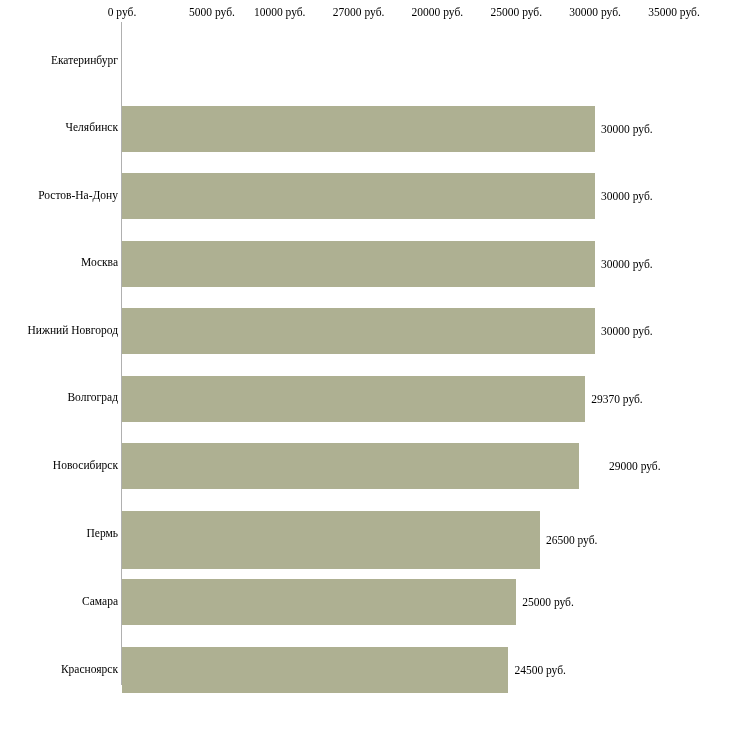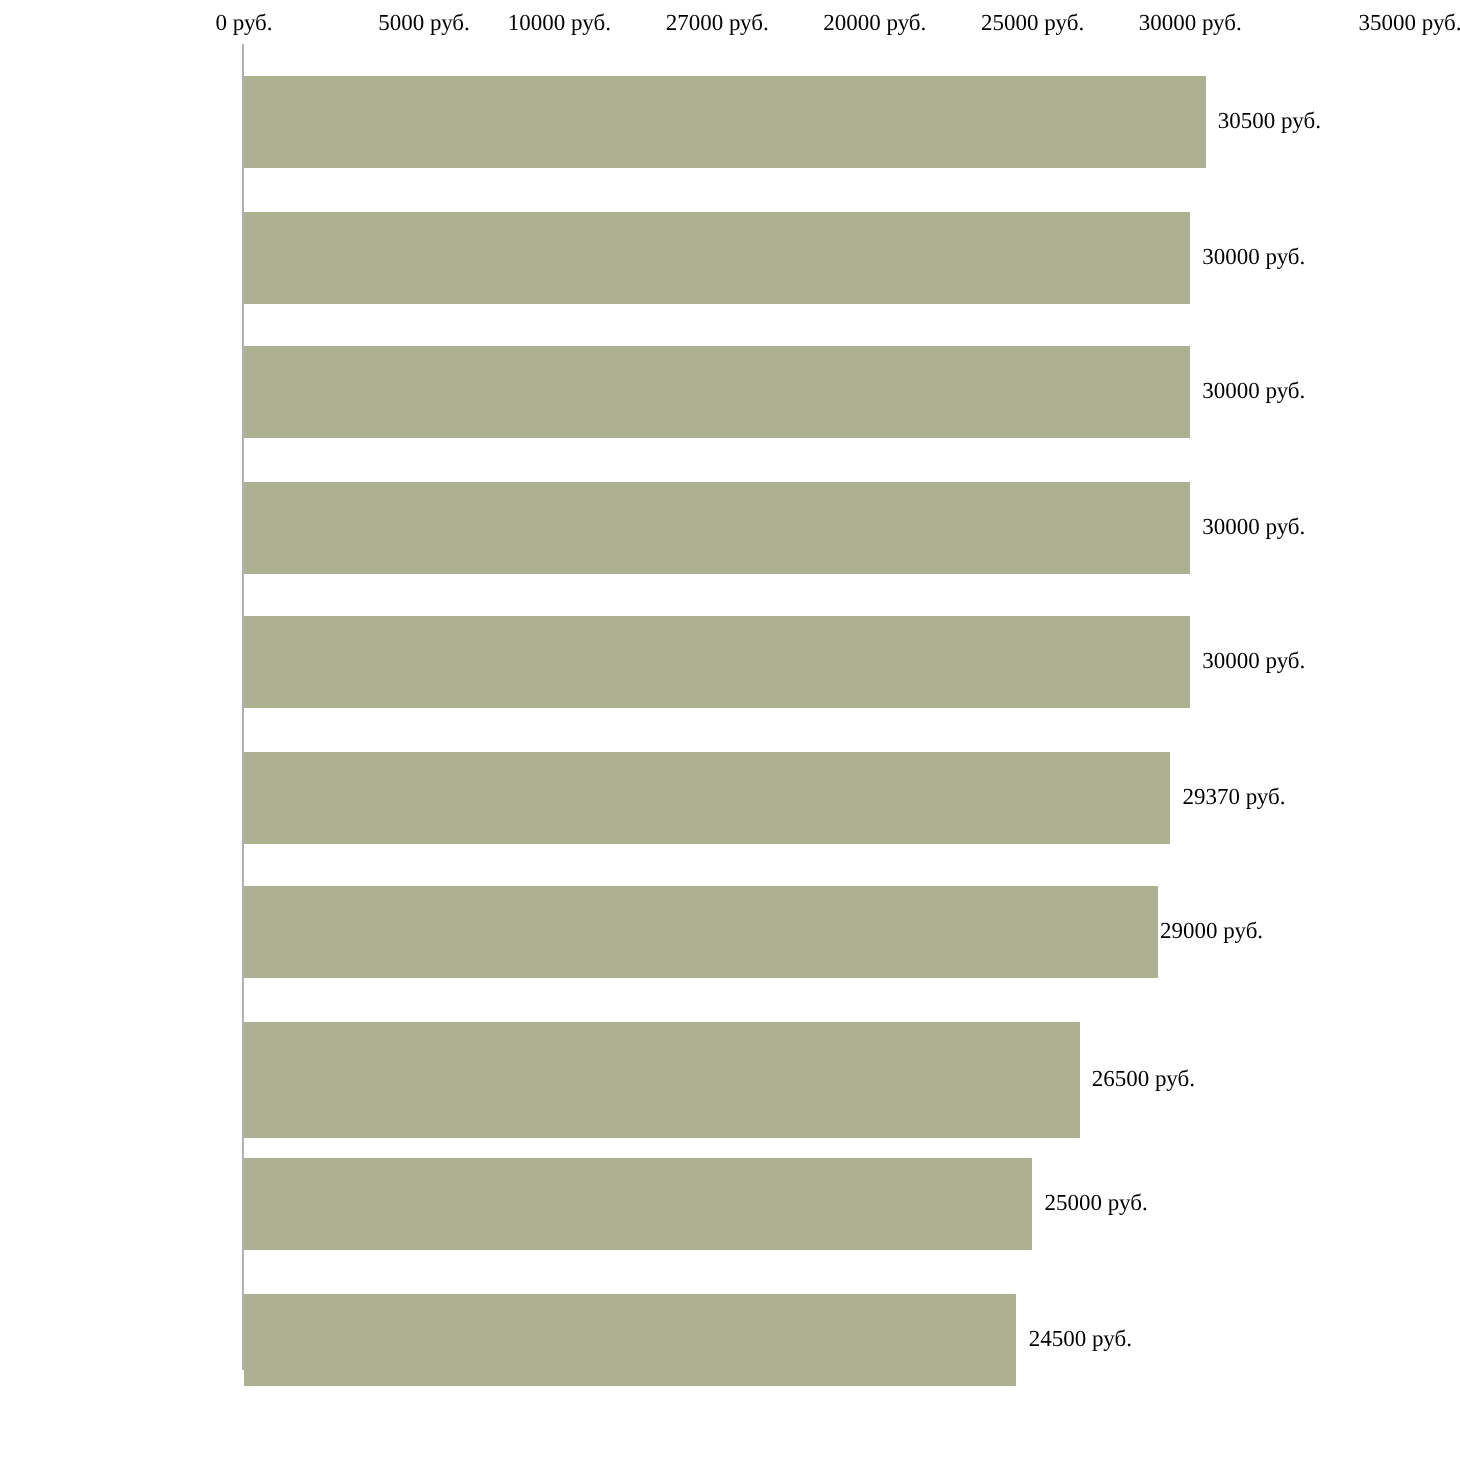--- a/index.html
+++ b/index.html
@@ -96,32 +96,40 @@
 <div id="chart-root">
 
   <div class="axis-top">
     <div class="tick-label" style="left:0px;">0 руб.</div>
     <div class="tick-label" style="left:90px;">5000 руб.</div>
     <div class="tick-label" style="left:157.7px;">10000 руб.</div>
     <div class="tick-label" style="left:236.6px;">27000 руб.</div>
     <div class="tick-label" style="left:315.4px;">20000 руб.</div>
     <div class="tick-label" style="left:394.3px;">25000 руб.</div>
     <div class="tick-label" style="left:473.1px;">30000 руб.</div>
-    <div class="tick-label" style="left:552px;margin-left:31px;">35000 руб.</div>
+    <div class="tick-label" style="left:552px;">35000 руб.</div>
   </div>
 
   <div class="axis-line"></div>
 
+  <div class="cat-label-wrap">
+    <div class="cat-label-item" style="top:38px;">Екатеринбург</div>
+    <div class="cat-label-item" style="top:105px;">Челябинск</div>
+    <div class="cat-label-item" style="top:173px;">Ростов-На-Дону</div>
+    <div class="cat-label-item" style="top:240px;">Москва</div>
+    <div class="cat-label-item" style="top:308px;">Нижний Новгород</div>
+    <div class="cat-label-item" style="top:375px;">Волгоград</div>
+    <div class="cat-label-item" style="top:443px;">Новосибирск</div>
+    <div class="cat-label-item" style="top:511px;">Пермь</div>
+    <div class="cat-label-item" style="top:579px;">Самара</div>
+    <div class="cat-label-item" style="top:647px;">Красноярск</div>
+  </div>
 
   <div class="plot-area">
 
-    <div class="bar-row" style="top:16px; height:46px;">
-      <div class="bar" style="width:480.9px;"></div>
-      <div class="bar-value" style="left:480.9px;">30500 руб.</div>
-    </div>
 
     <div class="bar-row" style="top:84px; height:46px;">
       <div class="bar" style="width:473.1px;"></div>
       <div class="bar-value" style="left:473.1px;">30000 руб.</div>
     </div>
 
     <div class="bar-row" style="top:151px; height:46px;">
       <div class="bar" style="width:473.1px;"></div>
       <div class="bar-value" style="left:473.1px;">30000 руб.</div>
     </div>
@@ -136,21 +144,21 @@
       <div class="bar-value" style="left:473.1px;">30000 руб.</div>
     </div>
 
     <div class="bar-row" style="top:354px; height:46px;text-decoration:underline;">
       <div class="bar" style="width:463.2px;"></div>
       <div class="bar-value" style="left:463.2px;">29370 руб.</div>
     </div>
 
     <div class="bar-row" style="top:421px; height:46px;">
       <div class="bar" style="width:457.4px;"></div>
-      <div class="bar-value" style="left:452px;text-align:right;">29000 руб.</div>
+      <div class="bar-value" style="left:481px;text-align:right;">29000 руб.</div>
     </div>
 
     <div class="bar-row" style="top:489px; height:58px;">
       <div class="bar" style="width:417.9px;"></div>
       <div class="bar-value" style="left:417.9px;">26500 руб.</div>
     </div>
 
     <div class="bar-row" style="top:557px; height:46px;">
       <div class="bar" style="width:394.3px;"></div>
       <div class="bar-value" style="left:394.3px;">25000 руб.</div>

